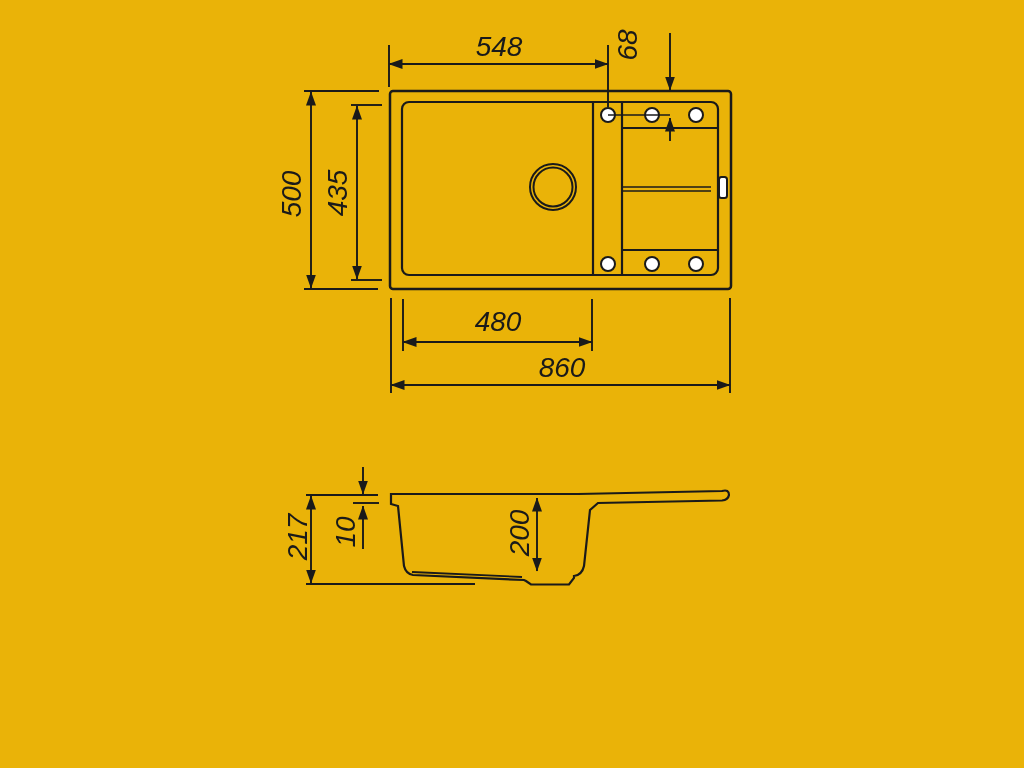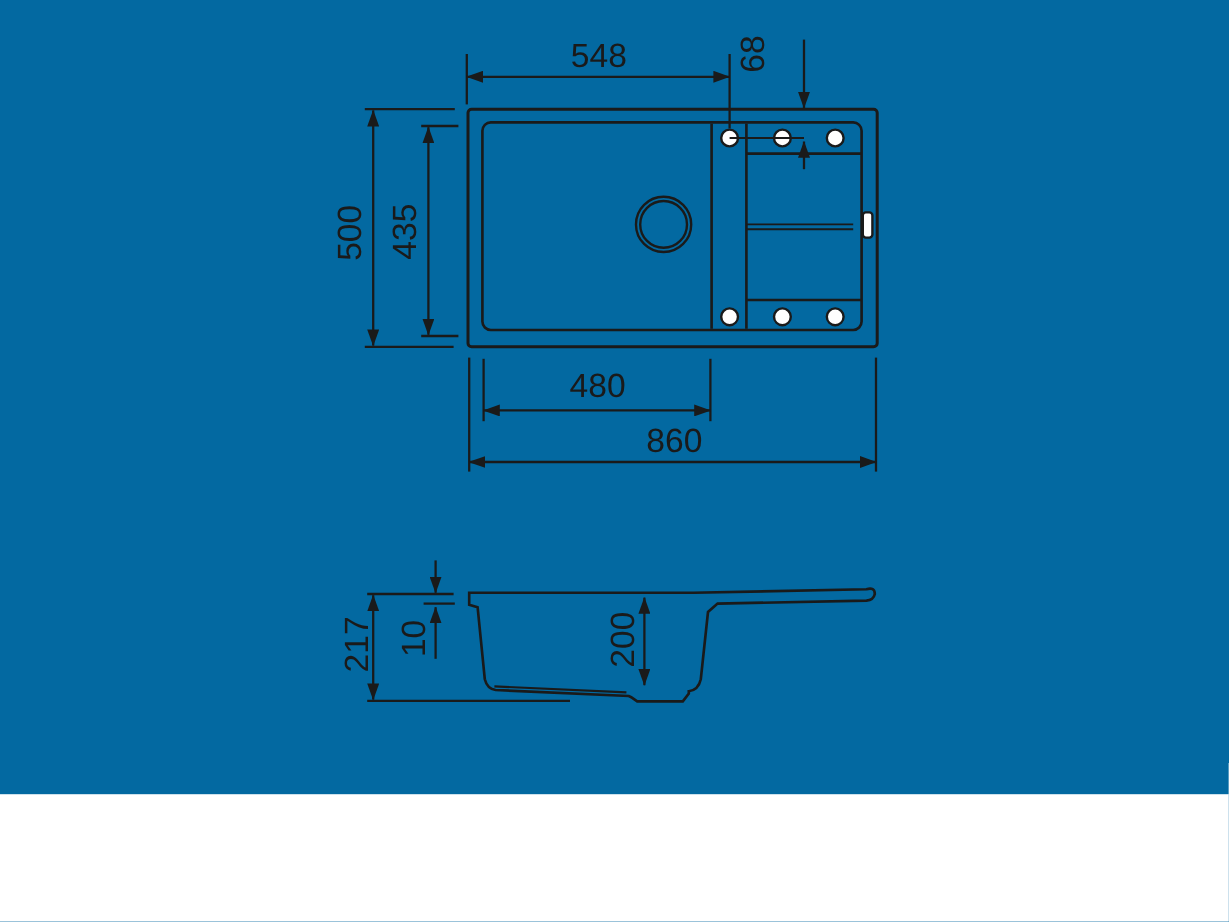--- a/index.html
+++ b/index.html
@@ -3,24 +3,25 @@
 <meta charset="utf-8">
 <style>
   html, body {
     margin: 0;
     padding: 0;
     background: #ffffff;
   }
   #canvas {
     position: relative;
     width: 1024px;
-    height: 662px;
-    background: #0369a1;
+    height: 768px;
+    background: #eab308;
     overflow: hidden;
     font-family: "Liberation Sans", sans-serif;
+    font-style: italic;
   }
   svg text {
     font-family: "Liberation Sans", sans-serif;
     font-size: 28px;
     fill: #1a1a1a;
   }
 </style>
 </head>
 <body>
 

